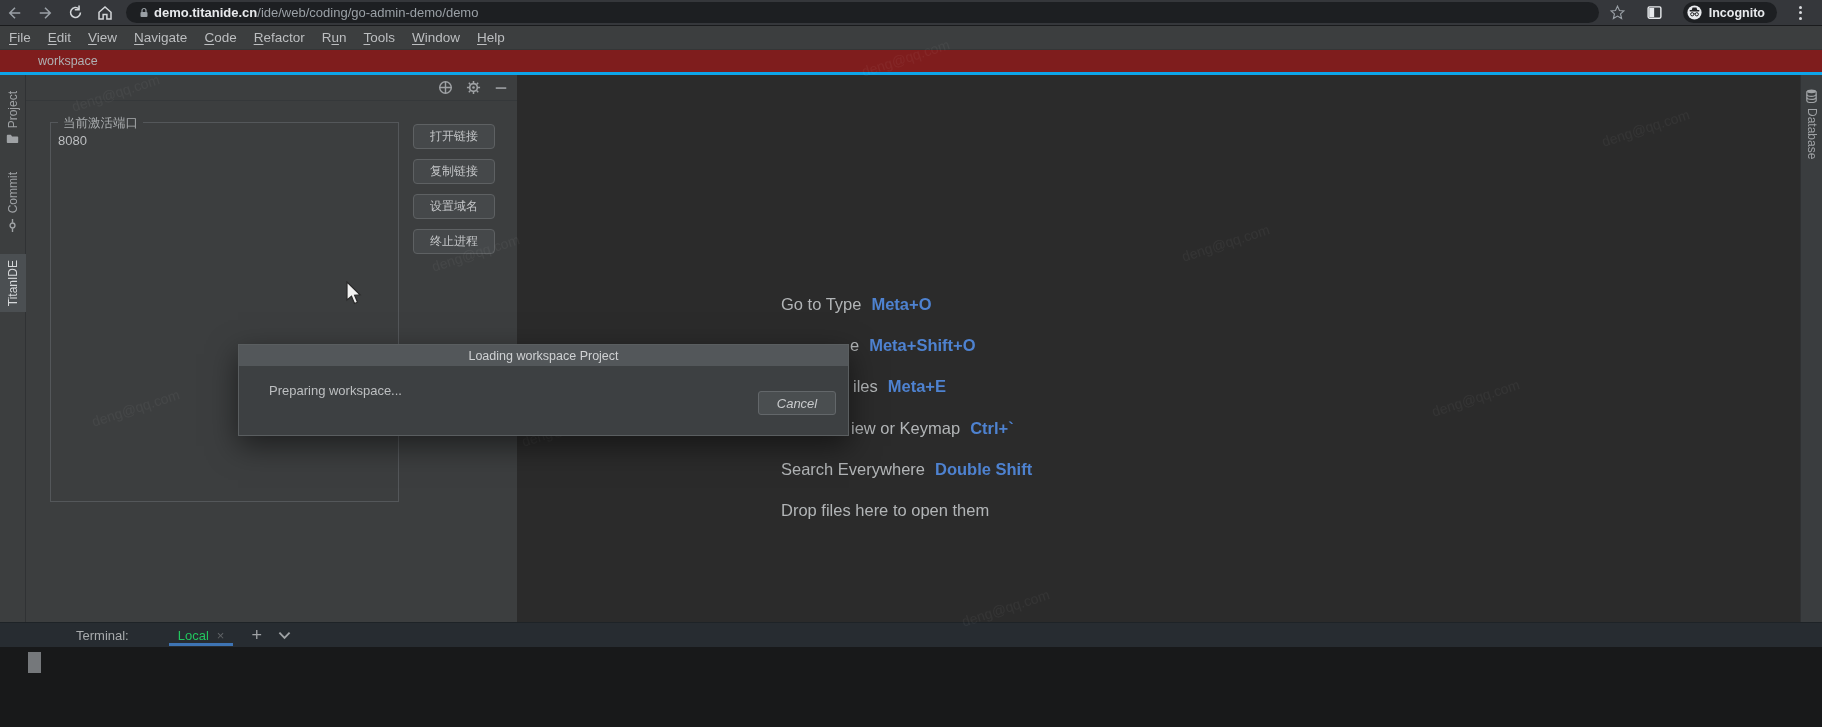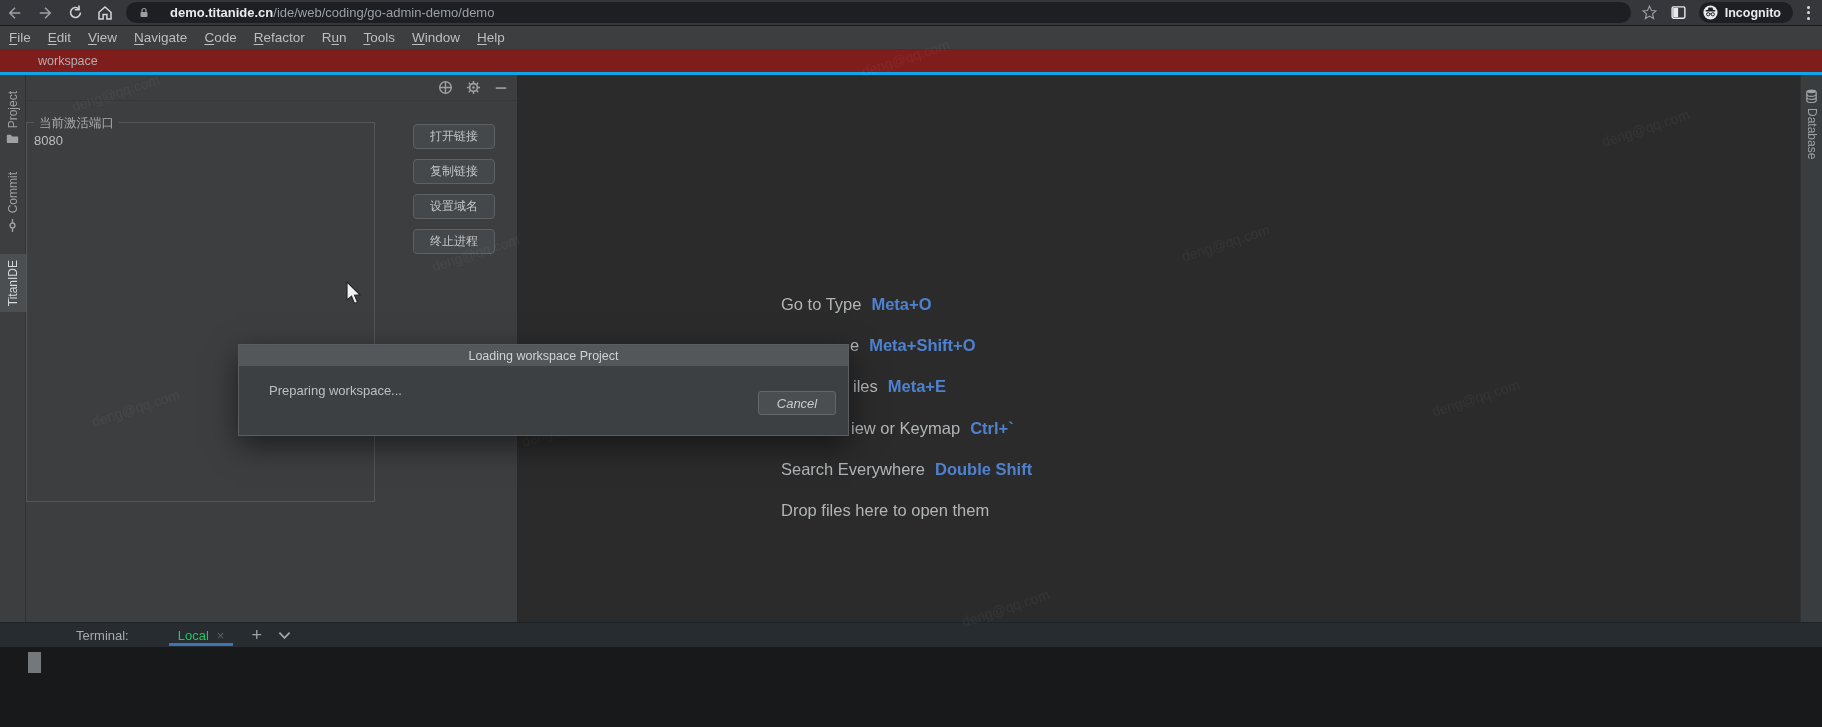--- a/index.html
+++ b/index.html
@@ -7,23 +7,23 @@
               font-family:"Liberation Sans","DejaVu Sans",sans-serif; }
   #app { position:relative; width:1822px; height:727px; }
 
   
   .chrome { position:absolute; left:0; top:0; width:100%; height:26px; background:#35373b;
             display:flex; align-items:center; border-bottom:1px solid #1a1b1d; }
   .chrome .navbtn { width:30px; height:26px; display:flex; align-items:center; justify-content:center; }
   .chrome svg { display:block; }
   .omnibox { flex:1; height:21px; margin:0 10px 0 6px; background:#1d1f22; border-radius:11px;
              display:flex; align-items:center; padding:0 12px; min-width:0; }
-  .omnibox .host { color:#e8eaed; font-weight:bold; font-size:13px; margin-left:20px; white-space:nowrap; }
+  .omnibox .host { color:#e8eaed; font-weight:bold; font-size:13px; margin-left:4px; white-space:nowrap; }
   .omnibox .path { color:#9aa0a6; font-size:13px; white-space:nowrap; overflow:hidden; }
-  .chrome-right { display:flex; align-items:center; gap:12px; padding-right:10px; }
+  .chrome-right { display:flex; align-items:center; gap:20px; padding-right:18px; }
   .incog-chip { height:21px; background:#1d1f22; border-radius:11px; display:flex; align-items:center;
                 gap:6px; padding:0 12px 0 3px; }
   .incog-chip .txt { color:#e8eaed; font-size:12.5px; font-weight:bold; }
   .dots { display:flex; flex-direction:column; gap:2.5px; padding:2px; }
   .dots i { width:3px; height:3px; border-radius:50%; background:#dadce0; }
 
   
   .menubar { position:absolute; left:0; top:26px; width:100%; height:24px; background:#3c3e3f;
              display:flex; align-items:center; gap:17px; padding-left:9px;
              border-bottom:1px solid #343637; }
@@ -40,21 +40,21 @@
                  border-right:1px solid #303234; display:flex; flex-direction:column; align-items:center;
                  padding-top:10px; gap:16px; }
   .stripe-item { display:flex; flex-direction:column; align-items:center; gap:5px; padding:6px 0; width:26px; }
   .stripe-item.selected { background:#4b4f52; }
   .v-up { writing-mode:vertical-rl; transform:rotate(180deg); color:#9fa2a5; font-size:12px; }
   .v-down { writing-mode:vertical-rl; color:#9fa2a5; font-size:12px; }
 
   .panel { position:absolute; left:26px; top:75px; width:491px; height:547px; background:#3c3e3f; }
   .panel-header { position:relative; height:26px; border-bottom:1px solid #35383a;
                   display:flex; align-items:center; justify-content:flex-end; gap:13px; padding-right:9px; }
-  .port-box { position:absolute; left:0; top:47px; width:349px; height:380px;
+  .port-box { position:absolute; left:24px; top:47px; width:349px; height:380px;
               border:1px solid #54575a; }
   .port-box .legend { position:absolute; left:7px; top:-8px; background:#3c3e3f; padding:0 5px;
                       color:#a9acae; font-size:12.5px; }
   .port-box .value { position:absolute; left:7px; top:10px; color:#bcbec0; font-size:13px; }
   .btn-col { position:absolute; left:387px; top:49px; display:flex; flex-direction:column; gap:10px; }
   .cn-btn { width:82px; height:25px; background:#45484a; border:1px solid #5e6163; border-radius:4px;
             color:#c3c5c7; font-size:12px; display:flex; align-items:center; justify-content:center; }
 
   .editor { position:absolute; left:517px; top:75px; width:1283px; height:547px; background:#2b2b2b; }
   .hint-line { position:absolute; display:flex; gap:10px; font-size:16.5px; white-space:nowrap; }

